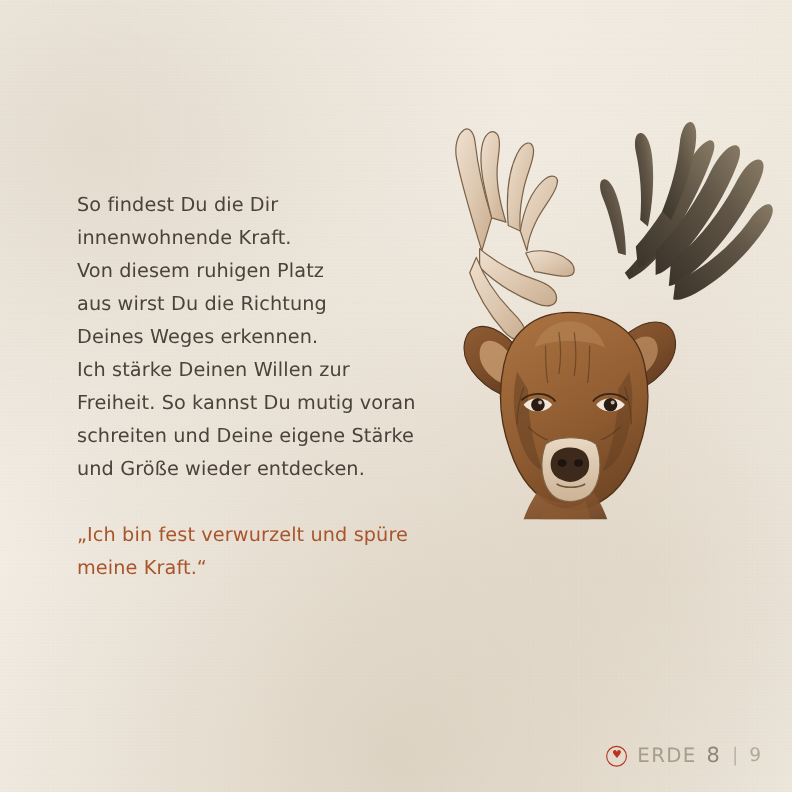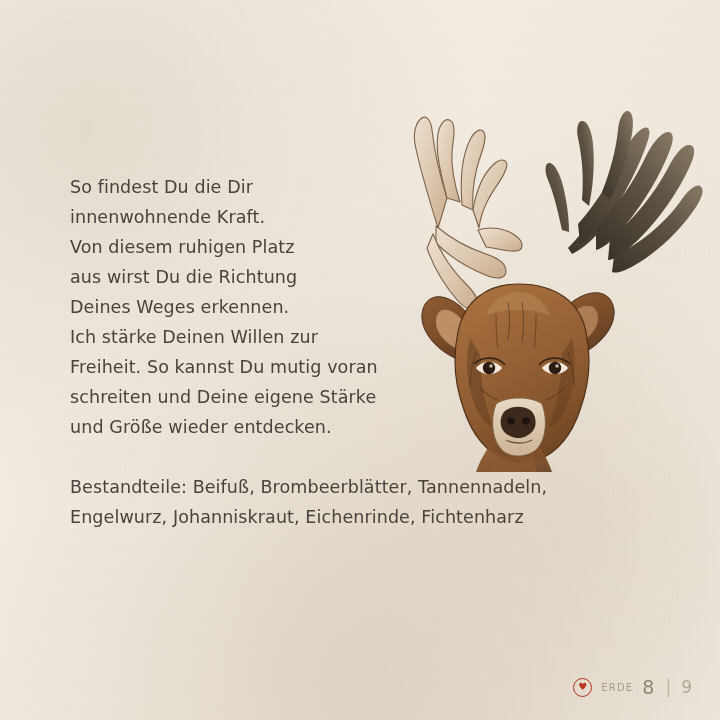--- a/index.html
+++ b/index.html
@@ -90,21 +90,21 @@
     border-radius: 50%;
     border: 1.4px solid #b9341f;
     display: flex;
     align-items: center;
     justify-content: center;
     color: #b9341f;
     font-size: 10px;
     line-height: 1;
   }
   .footer-label {
-    font-size: 10px;
+    font-size: 18px;
     letter-spacing: 1.2px;
     color: #a89d8c;
   }
   .footer-page {
     font-size: 19px;
     color: #8f8678;
     letter-spacing: 1px;
   }
   .footer-sep {
     font-size: 17px;
@@ -224,22 +224,21 @@
   <div class="text-block">
     <p class="body-text">So findest Du die Dir
 innenwohnende  Kraft.
 Von diesem ruhigen Platz
 aus wirst Du die Richtung
 Deines Weges erkennen.
 Ich stärke Deinen Willen zur
 Freiheit. So kannst Du mutig voran
 schreiten und Deine eigene Stärke
 und Größe wieder entdecken.</p>
-    <p class="ingredients">Bestandteile: Beifuß, Brombeerblätter, Tannennadeln,
-Engelwurz, Johanniskraut, Eichenrinde, Fichtenharz</p>
+    <p class="affirmation">„Ich bin fest verwurzelt und spüre meine Kraft.“</p>
   </div>
 
   <div class="footer">
     <span class="footer-badge">
       <span>♥</span>
     </span>
     <span class="footer-label">ERDE</span>
     <span class="footer-page">8</span>
     <span class="footer-sep">|</span>
     <span class="footer-total">9</span>

